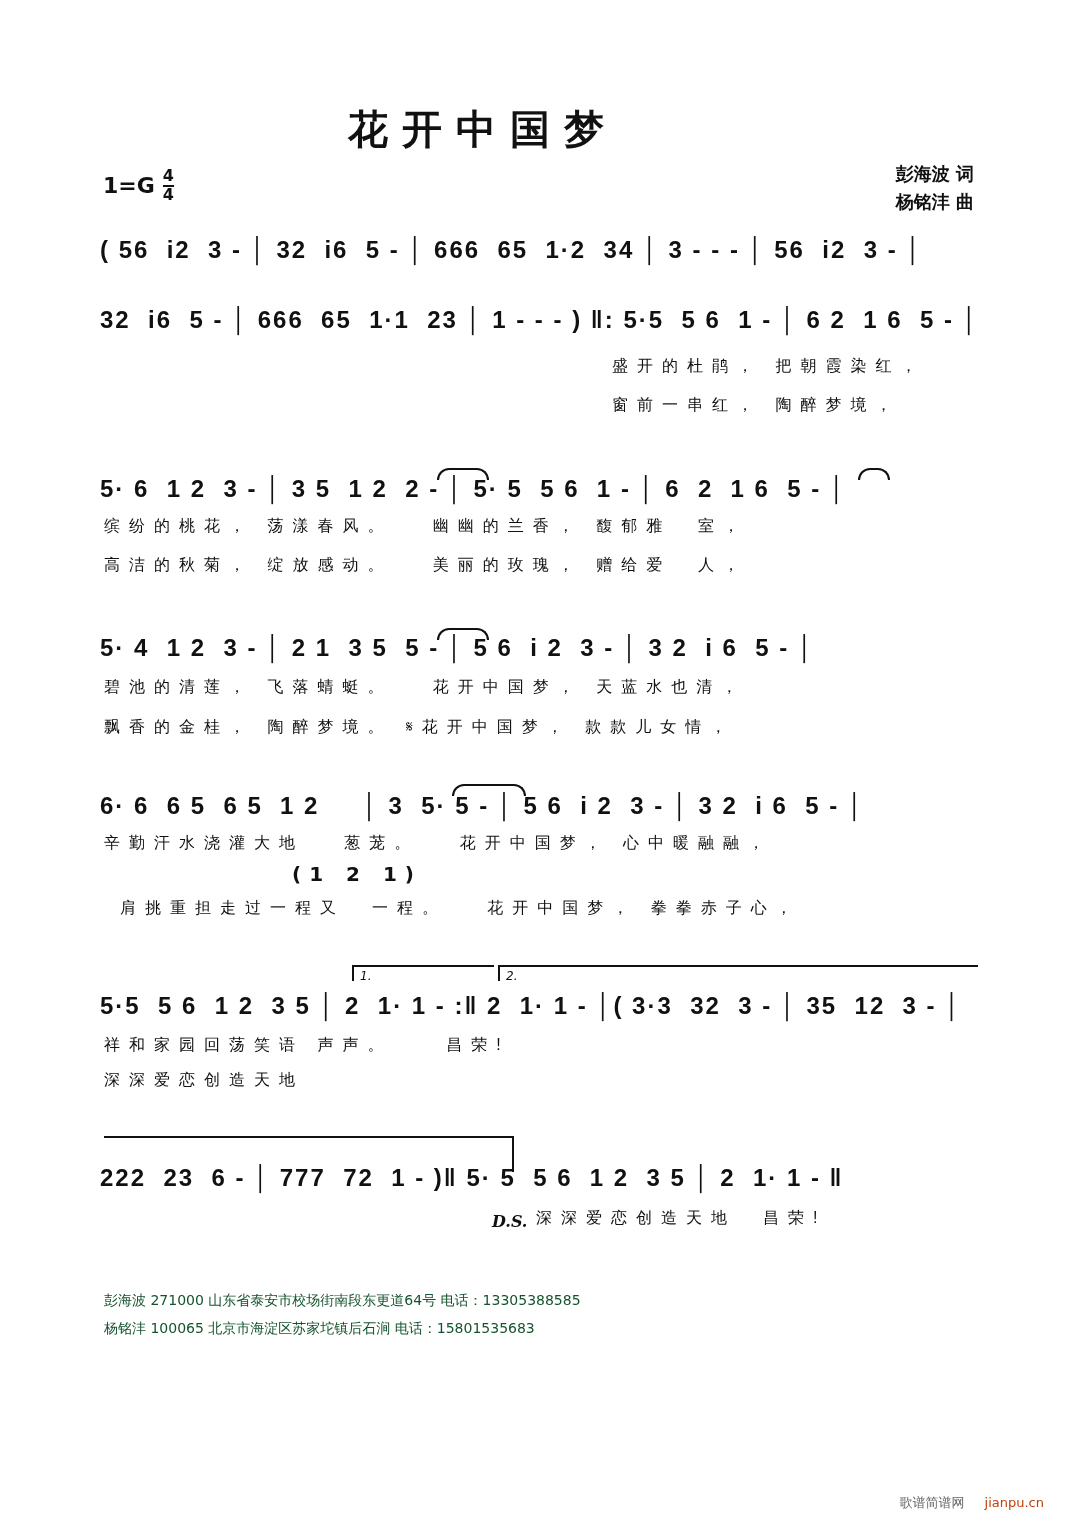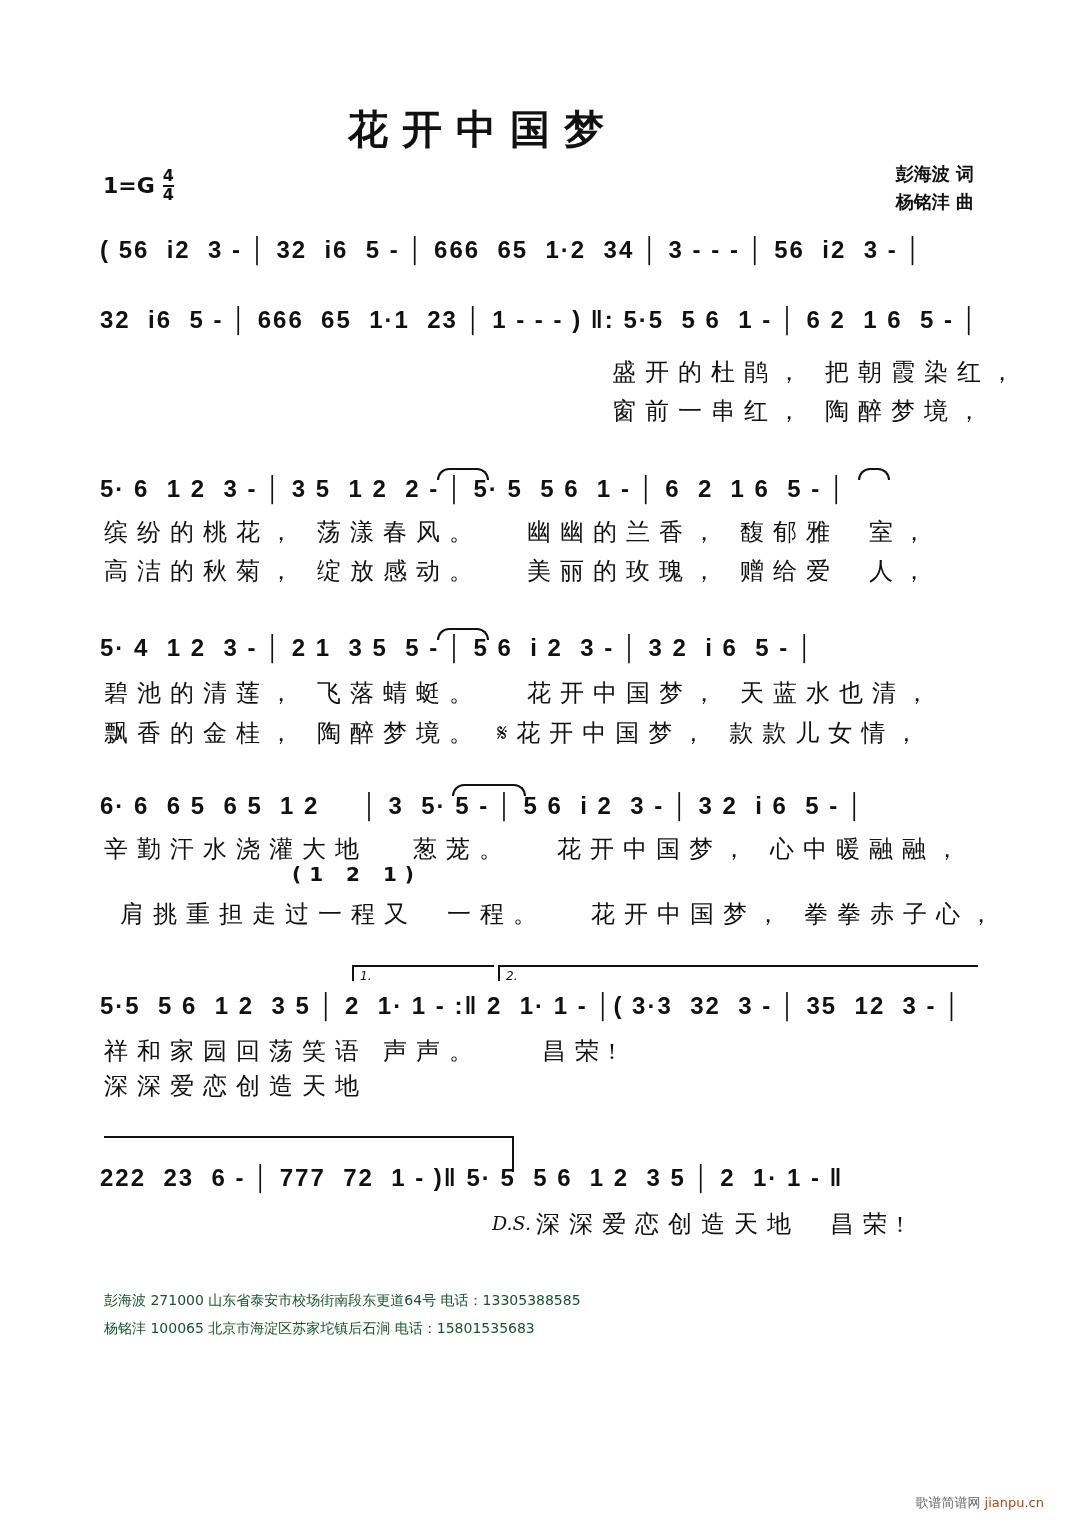--- a/index.html
+++ b/index.html
@@ -7,24 +7,24 @@
        font-family:"DejaVu Sans","Liberation Sans",sans-serif;}
   .abs{position:absolute;}
   .title{left:0;width:966px;top:102px;text-align:center;font-family:"DejaVu Serif","Liberation Serif",serif;
          font-size:40px;font-weight:bold;letter-spacing:14px;}
   .key{left:103px;top:168px;font-size:22px;font-weight:bold;display:flex;align-items:center;gap:8px;justify-content:flex-end;}
   .frac{display:inline-flex;flex-direction:column;align-items:center;font-size:16px;line-height:16px;}
   .frac span:first-child{border-bottom:2px solid #111;padding-bottom:1px;}
   .credits{right:106px;top:160px;font-size:18px;line-height:28px;text-align:right;font-family:"DejaVu Serif",serif;font-weight:bold;}
   .line{left:100px;width:882px;display:flex;align-items:flex-end;font-family:"Liberation Sans",sans-serif;font-weight:bold;font-size:24px;white-space:pre;}
   .notes{letter-spacing:2px;}
-  .lyr{left:0;font-size:24px;font-family:Liberation Serif, serif;letter-spacing:9px;white-space:pre;}
+  .lyr{left:0;font-size:16px;font-family:Liberation Sans, sans-serif;letter-spacing:9px;white-space:pre;}
   .footer{left:104px;font-size:14px;color:#14532d;}
   .wm{right:36px;top:1494px;font-size:13px;color:#666;}
-  .wm b{color:#c2410c;font-weight:normal;}
+  .wm b{color:#c2410c;font-weight:normal;margin-left:16px;}
   .volta{border-top:2px solid #111;border-left:2px solid #111;height:14px;}
   .volta span{font-size:12px;font-style:italic;position:absolute;left:6px;top:2px;}
   .tie{border:2px solid #111;border-bottom:none;border-radius:40px 40px 0 0;height:10px;}
 </style>
 </head>
 <body>
 
 <div class="abs title">花开中国梦</div>
 
 <div class="abs key">
@@ -68,21 +68,21 @@
   </div>
 <div class="abs volta" style="left:498px;top:965px;width:478px">
     <span>2.</span>
   </div>
 <div class="abs line notes" style="top:992px">5·5  5 6  1 2  3 5 │ 2  1· 1 - :‖ 2  1· 1 - │( 3·3  32  3 - │ 35  12  3 - │</div>
 <div class="abs lyr" style="left:104px;top:1035px">祥和家园回荡笑语 声声。    昌荣!</div>
 <div class="abs lyr" style="left:104px;top:1070px">深深爱恋创造天地</div>
 
 <div class="abs" style="left:104px;top:1136px;width:408px;height:34px;border-top:2px solid #111;border-right:2px solid #111"></div>
 <div class="abs line notes" style="top:1164px">222  23  6 - │ 777  72  1 - )‖ 5· 5  5 6  1 2  3 5 │ 2  1· 1 - ‖</div>
-<div class="abs" style="left:492px;top:1212px;font-family:'DejaVu Serif',serif;font-style:italic;font-weight:normal;font-size:19px">D.S.</div>
+<div class="abs" style="left:492px;top:1212px;font-family:'DejaVu Serif',serif;font-style:italic;font-weight:bold;font-size:16px">D.S.</div>
 <div class="abs lyr" style="left:536px;top:1208px">深深爱恋创造天地  昌荣!</div>
 
 <div class="abs footer" style="top:1292px">彭海波 271000  山东省泰安市校场街南段东更道64号  电话：13305388585</div>
 <div class="abs footer" style="top:1320px">杨铭沣 100065  北京市海淀区苏家坨镇后石涧 电话：15801535683</div>
 
 <div class="abs wm">
   <span>歌谱简谱网</span>
   <b>jianpu.cn</b>
 </div>
 

